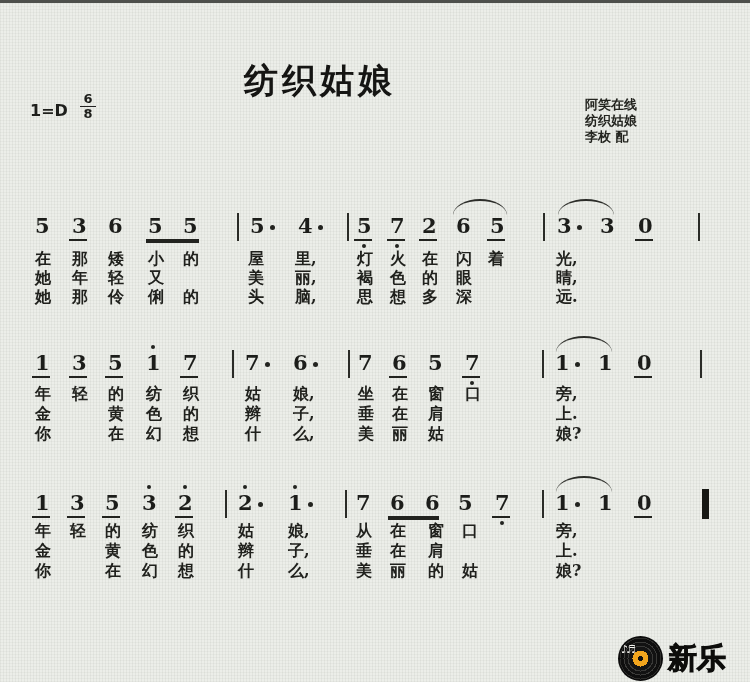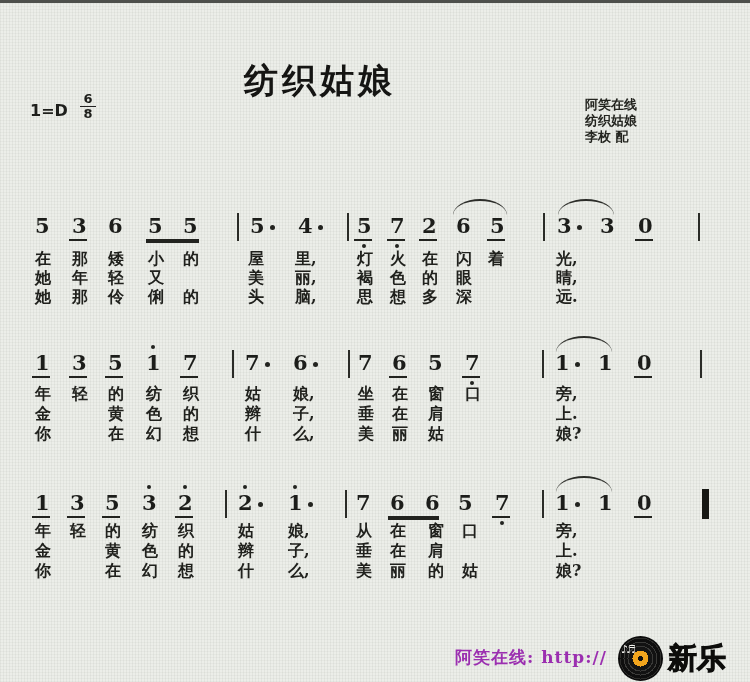--- a/index.html
+++ b/index.html
@@ -256,19 +256,18 @@
       <span class="syll" style="left: 178px; top: 561px;">想</span>
       <span class="syll" style="left: 238px; top: 561px;">什</span>
       <span class="syll" style="left: 288px; top: 561px;">么,</span>
       <span class="syll" style="left: 356px; top: 561px;">美</span>
       <span class="syll" style="left: 390px; top: 561px;">丽</span>
       <span class="syll" style="left: 428px; top: 561px;">的</span>
       <span class="syll" style="left: 462px; top: 561px;">姑</span>
       <span class="syll" style="left: 556px; top: 561px;">娘?</span>
     </div>
 
-  <div class="watermark" style="color: rgb(155, 47, 176);">阿笑在线: http://</div>
   <div class="logo">
     <div class="disc"></div>
     <div class="discnotes">♪♬</div>
     <div class="logotext">新乐谱</div>
   </div>
 </div>
 
 </body></html>

